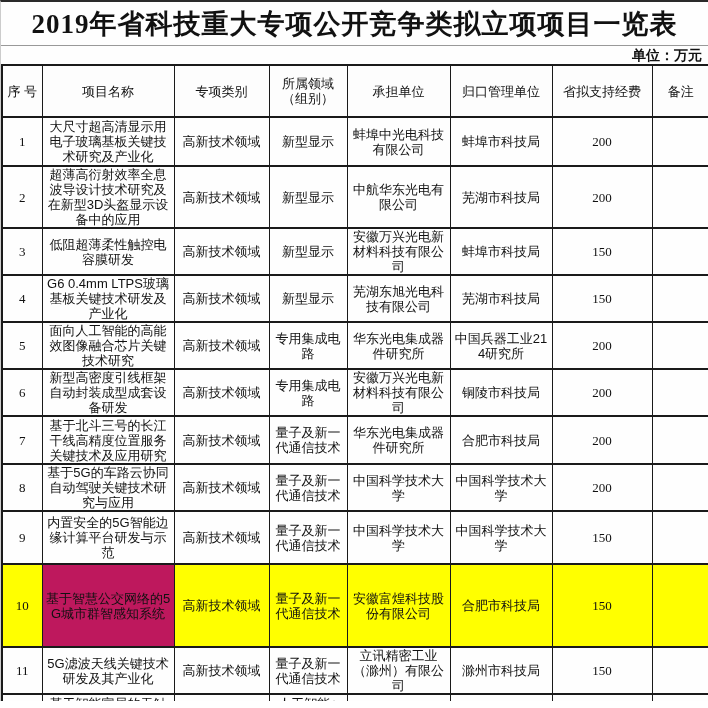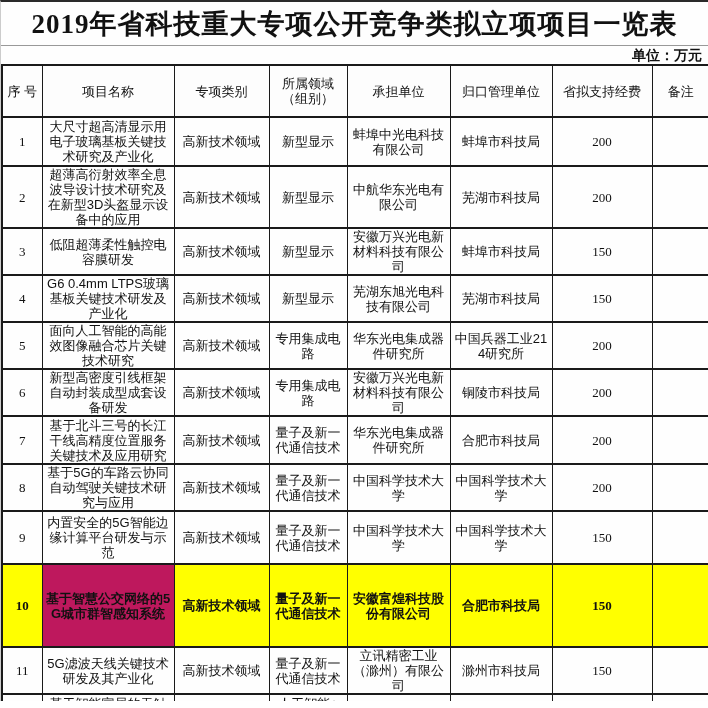--- a/index.html
+++ b/index.html
@@ -62,21 +62,21 @@
     white-space: pre-line;
     font-size: 13px;
     background: #fdfdfd;
   }
   .header-row { height: 52px; }
   .col-no, .col-fund {
     font-family: "Liberation Serif", "DejaVu Serif", serif;
     font-size: 13px;
     word-break: normal;
   }
-  tr.highlight td { font-weight: bold; }
+  tr.highlight td { font-weight: normal; }
 </style>
 </head>
 <body>
 
 <div class="page">
   <div class="title">2019年省科技重大专项公开竞争类拟立项项目一览表</div>
   <div class="unit-note">单位：万元</div>
 
   <table class="grid">
     <colgroup>

